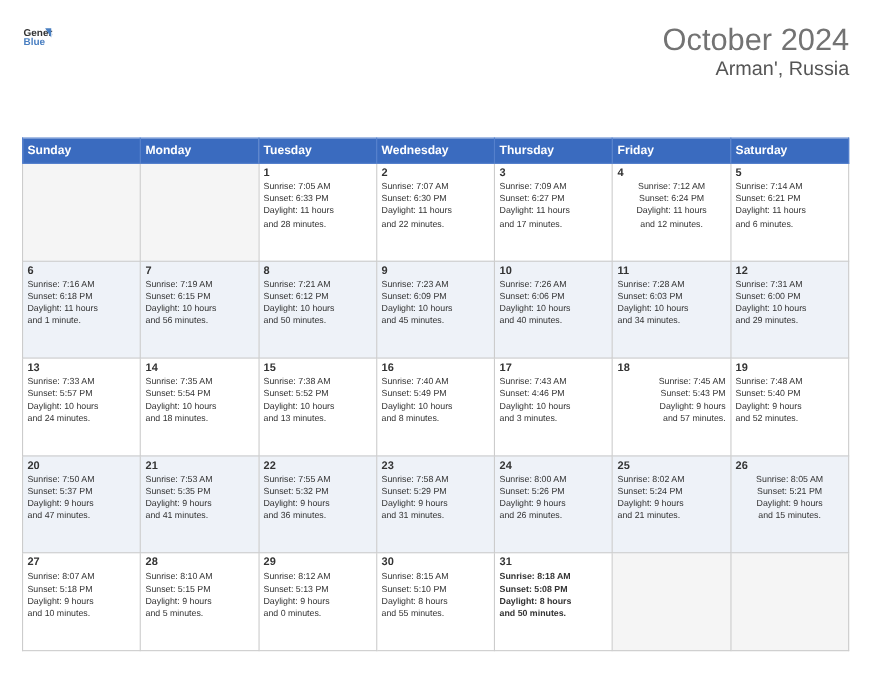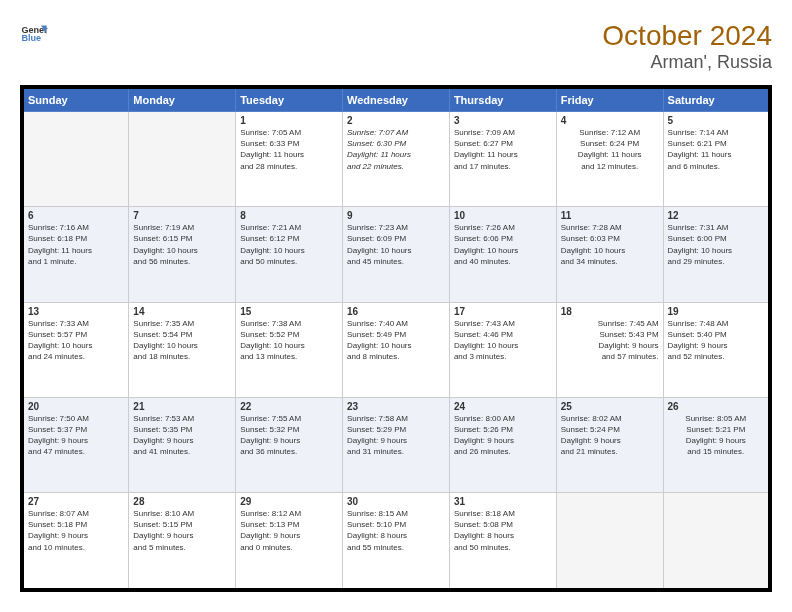--- a/index.html
+++ b/index.html
@@ -31,32 +31,33 @@
     .logo-icon {
       width: 28px;
       height: 28px;
     }
     .title-block {
       text-align: right;
     }
     .month-title {
       font-size: 28px;
       font-weight: normal;
-      color: #a16207;
+      color: #737373;
     }
     .location {
       font-size: 18px;
       color: #555;
     }
     .calendar {
       flex: 1;
-      border: 4px solid #000000;
+      border: 1px solid #000000;
       border-collapse: collapse;
       width: 100%;
       table-layout: fixed;
+      margin-top: 40px;
     }
     .calendar th {
       background-color: #3a6bbf;
       color: #fff;
       font-size: 11px;
       font-weight: bold;
       padding: 5px 4px;
       text-align: left;
       border: 1px solid #5580cc;
     }
@@ -128,21 +129,21 @@
           <td class="empty"></td>
           <td>
             <span class="day-number">1</span>
             <div class="day-info" style="white-space: pre-line;">Sunrise: 7:05 AM
 Sunset: 6:33 PM
 Daylight: 11 hours
 and 28 minutes.</div>
           </td>
           <td>
             <span class="day-number">2</span>
-            <div class="day-info" style="white-space: pre-line; font-style: italic;">Sunrise: 7:07 AM
+            <div class="day-info" style="white-space: pre-line;">Sunrise: 7:07 AM
 Sunset: 6:30 PM
 Daylight: 11 hours
 and 22 minutes.</div>
           </td>
           <td>
             <span class="day-number">3</span>
             <div class="day-info" style="white-space: pre-line;">Sunrise: 7:09 AM
 Sunset: 6:27 PM
 Daylight: 11 hours
 and 17 minutes.</div>
@@ -339,21 +340,21 @@
           </td>
           <td>
             <span class="day-number">30</span>
             <div class="day-info" style="white-space: pre-line;">Sunrise: 8:15 AM
 Sunset: 5:10 PM
 Daylight: 8 hours
 and 55 minutes.</div>
           </td>
           <td>
             <span class="day-number">31</span>
-            <div class="day-info" style="white-space: pre-line;">Sunrise: 8:18 AM
+            <div class="day-info" style="white-space: pre-line; font-weight: bold;">Sunrise: 8:18 AM
 Sunset: 5:08 PM
 Daylight: 8 hours
 and 50 minutes.</div>
           </td>
           <td class="empty"></td>
           <td class="empty"></td>
         </tr>
       </tbody>
   </table>
 </div>

